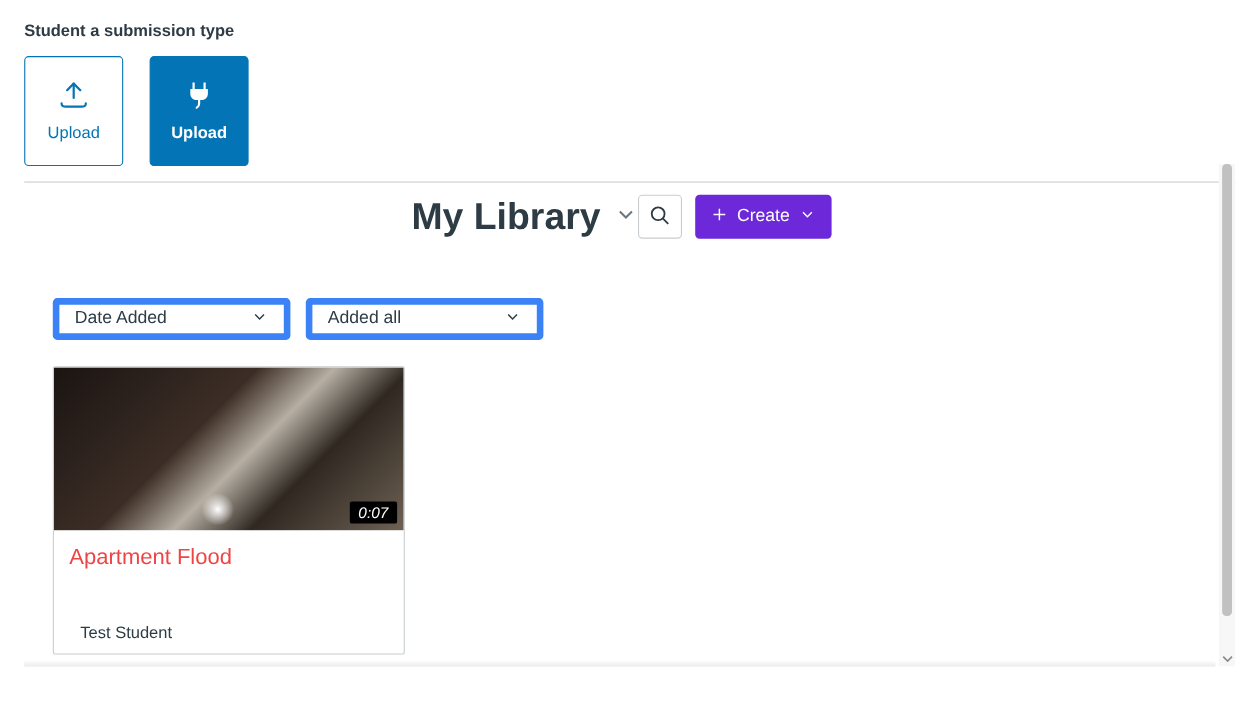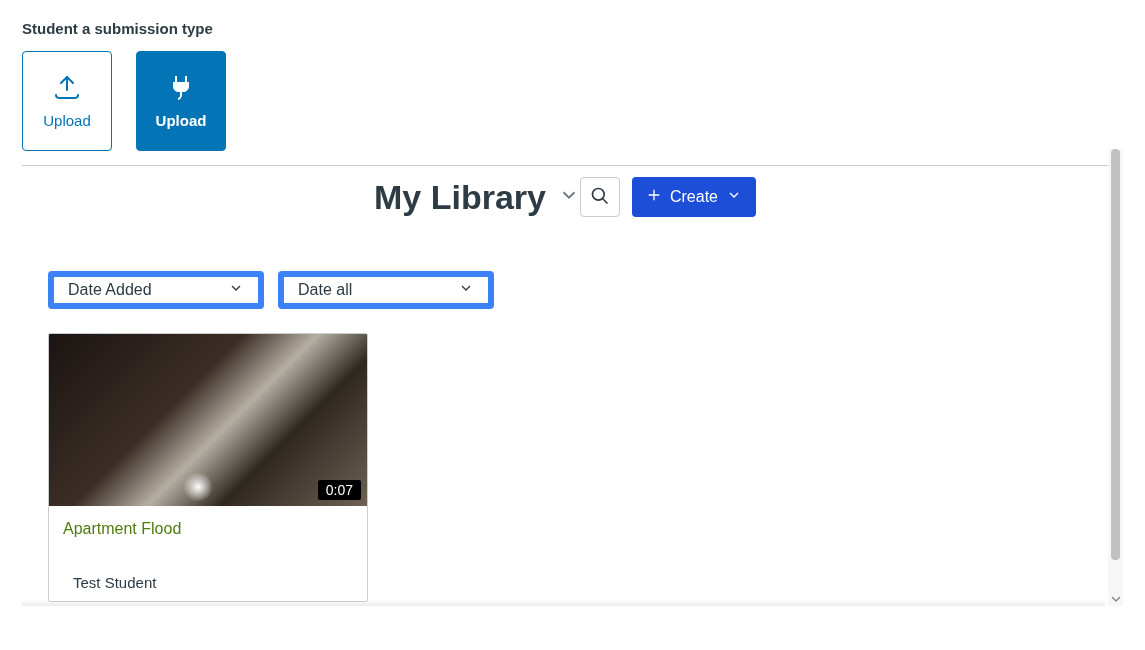--- a/index.html
+++ b/index.html
@@ -124,21 +124,21 @@
       border: 1px solid #c7cdd1;
       border-radius: 4px;
       display: flex;
       align-items: center;
       justify-content: center;
       background: #fff;
       cursor: pointer;
     }
     .create-btn {
       height: 40px;
-      background: #1d4ed8;
+      background: #6d28d9;
       color: #fff;
       border: none;
       border-radius: 4px;
       padding: 0 14px;
       display: flex;
       align-items: center;
       gap: 8px;
       font-size: 16px;
       cursor: pointer;
     }
@@ -166,23 +166,24 @@
       display: flex;
     }
     .media-card {
       width: 320px;
       border: 1px solid #c7cdd1;
       border-radius: 2px;
       overflow: hidden;
       background: #fff;
     }
     .thumb {
-      height: 172px;
+      height: 148px;
       background: linear-gradient(135deg, #1a1412 0%, #3c2e26 40%, #b5aea3 55%, #2f2821 70%, #6e6154 100%);
       position: relative;
+      font-style: italic;
     }
     .thumb .flare {
       position: absolute;
       left: 42%;
       bottom: 4px;
       width: 30px; height: 30px;
       background: radial-gradient(circle, #fff, rgba(255,255,255,0) 70%);
       border-radius: 50%;
     }
     .duration {
@@ -192,26 +193,26 @@
       background: #000;
       color: #fff;
       font-size: 14px;
       padding: 2px 8px;
       border-radius: 2px;
     }
     .card-body {
       padding: 14px 14px 10px 14px;
     }
     .card-title {
-      color: #4d7c0f;
-      font-size: 16px;
+      color: #ef4444;
+      font-size: 20px;
       cursor: pointer;
     }
     .card-author {
-      margin-top: 36px;
+      margin-top: 48px;
       font-size: 15px;
       color: #2d3b45;
       padding-left: 10px;
     }
     .bottom-shadow {
       position: absolute;
       left: 22px; right: 40px; bottom: 44px;
       height: 6px;
       background: linear-gradient(to top, rgba(0,0,0,0.08), rgba(0,0,0,0));
     }
@@ -283,21 +284,21 @@
     <div class="filters">
       <button class="select-btn">
         <span>Date Added</span>
         <span>
           <svg width="16" height="16" viewBox="0 0 24 24" fill="none" stroke="#2d3b45" stroke-width="2">
               <path d="M6 9 L12 15 L18 9"></path>
             </svg>
         </span>
       </button>
       <button class="select-btn">
-        <span>Date all</span>
+        <span>Added all</span>
         <span>
           <svg width="16" height="16" viewBox="0 0 24 24" fill="none" stroke="#2d3b45" stroke-width="2">
               <path d="M6 9 L12 15 L18 9"></path>
             </svg>
         </span>
       </button>
     </div>
 
     <div class="media-grid">
       <div class="media-card">

